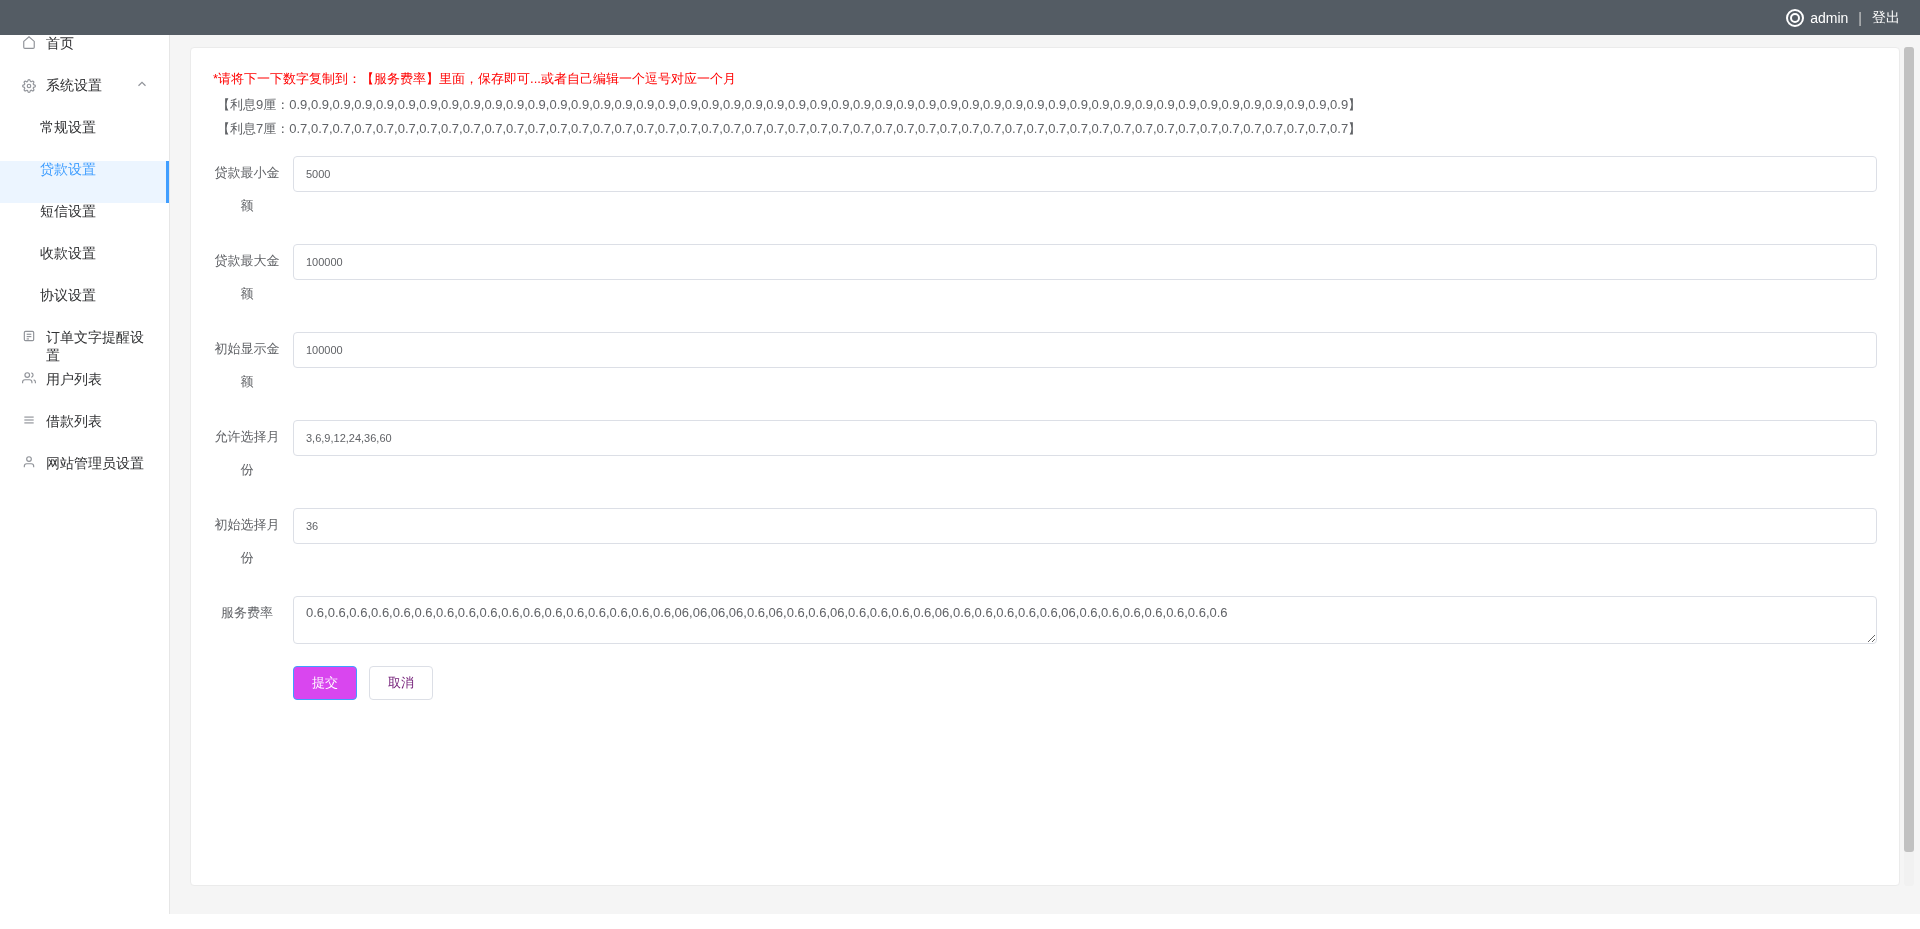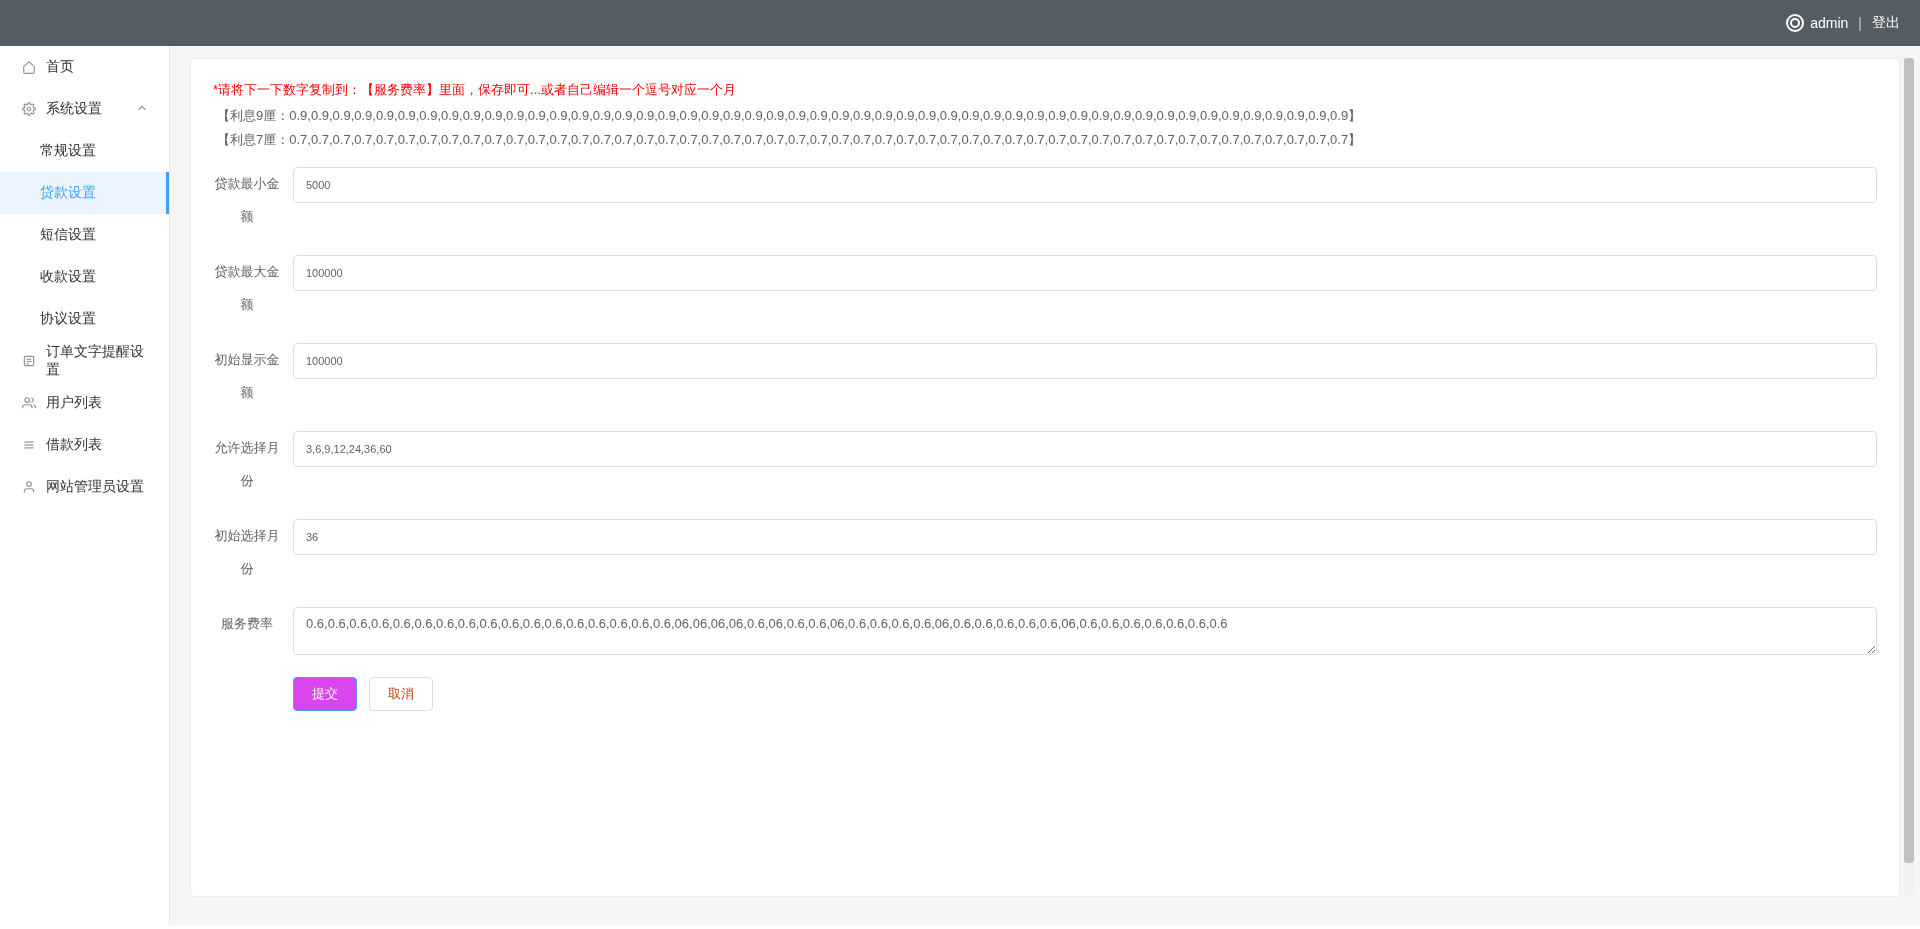--- a/index.html
+++ b/index.html
@@ -1,19 +1,19 @@
 <!DOCTYPE html>
 <html><head>
 <meta charset="utf-8">
 <style>
 * { margin: 0; padding: 0; box-sizing: border-box; }
 body { font-family: -apple-system, BlinkMacSystemFont, "Segoe UI", "PingFang SC", "Microsoft YaHei", sans-serif; font-size: 14px; color: #333; background: #fff; }
 
 .header {
-  height: 46px;
+  height: 35px;
   background: #545c64;
   display: flex;
   align-items: center;
   justify-content: flex-end;
   padding: 0 20px;
   color: #fff;
 }
 .header-user { display: flex; align-items: center; gap: 6px; cursor: pointer; }
 .avatar-icon {
   width: 18px; height: 18px;
@@ -38,21 +38,21 @@
 }
 .sidebar {
   width: 170px;
   border-right: 1px solid #e6e6e6;
   background: #fff;
   overflow-y: auto;
   flex-shrink: 0;
 }
 .menu-item {
   display: flex;
-  align-items: center;
+  align-items: flex-start;
   padding: 0 20px;
   height: 42px;
   cursor: pointer;
   color: #303133;
   position: relative;
 }
 .menu-item.submenu-title { justify-content: space-between; }
 .menu-item .icon { width: 18px; display: inline-flex; align-items: center; justify-content: center; margin-right: 8px; color: #909399; }
 .menu-item .label { flex: 1; }
 .menu-item .chevron { color: #909399; font-size: 12px; }
@@ -136,21 +136,21 @@
 }
 .form-actions { padding-left: 80px; display: flex; gap: 12px; }
 .btn {
   height: 34px;
   padding: 0 18px;
   border-radius: 4px;
   border: 1px solid #dcdfe6;
   background: #fff;
   cursor: pointer;
   font-size: 13px;
-  color: #c2410c;
+  color: #701a75;
 }
 .btn-primary {
   background: #d946ef;
   color: #fff;
   border-color: #409eff;
 }
 
 
 svg { width: 14px; height: 14px; }
 </style>

